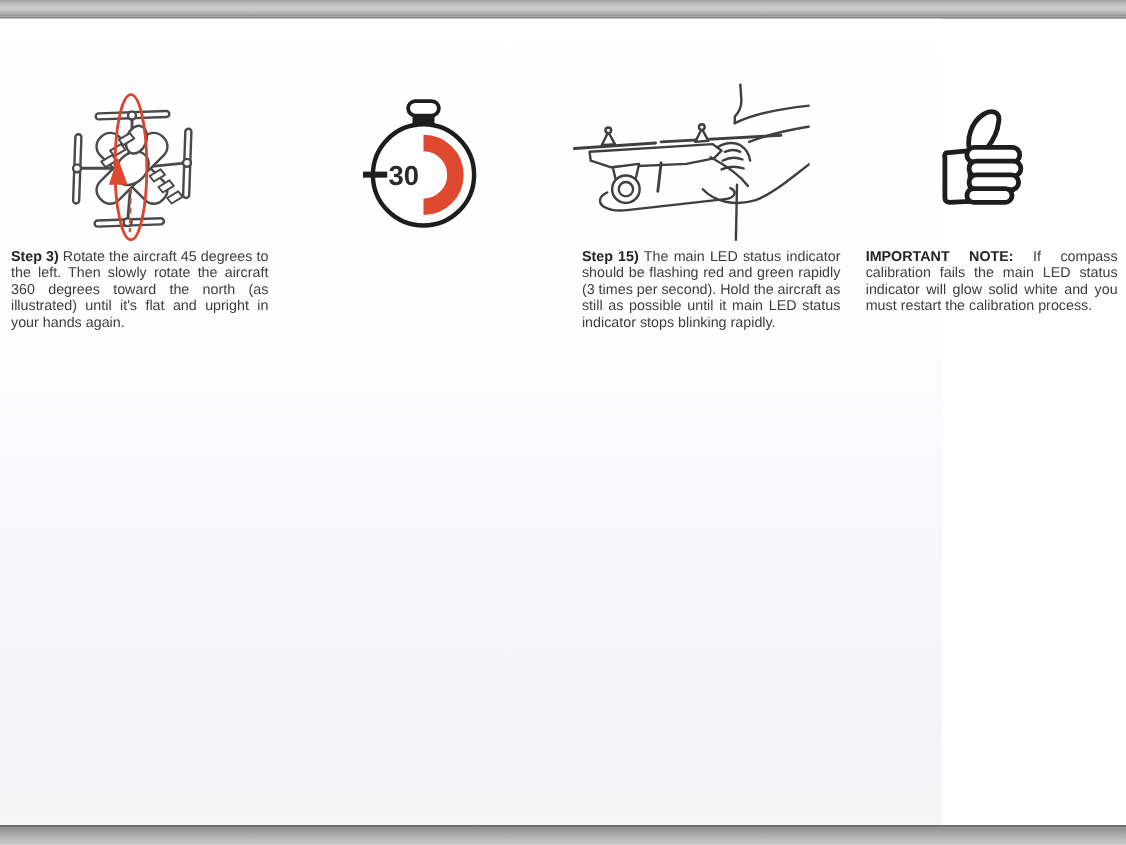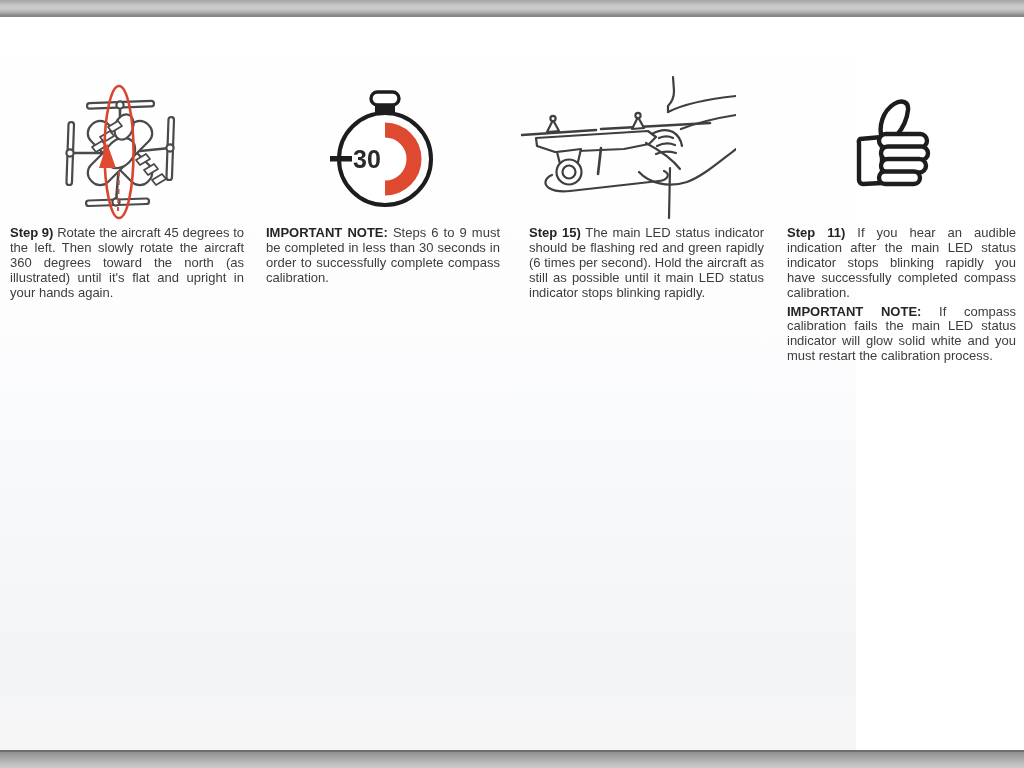--- a/index.html
+++ b/index.html
@@ -143,32 +143,28 @@
       <path d="M10,40 L32,38 L32,84 L13,85 A4,4 0 0 1 9,81 L9,44 A4,4 0 0 1 10,40 Z"></path>
 
       <rect x="29" y="35" width="48" height="13.5" rx="6.7"></rect>
       <rect x="31" y="47.5" width="47" height="13.5" rx="6.7"></rect>
       <rect x="31" y="60" width="45" height="13.5" rx="6.7"></rect>
       <rect x="29" y="72.5" width="41" height="12.5" rx="6.2"></rect>
     </g>
   </svg>
 
   <div class="col-text" style="left:10px;width:234px">
-    <p><b>Step 9)</b> <span>Rotate the aircraft 45 degrees to the left. Then slowly rotate the aircraft 360 degrees toward the north (as illustrated) until it's flat and upright in your hands again.</span></p>
+    <p><b>Step 3)</b> <span>Rotate the aircraft 45 degrees to the left. Then slowly rotate the aircraft 360 degrees toward the north (as illustrated) until it's flat and upright in your hands again.</span></p>
   </div>
 
-  <div class="col-text" style="left:266px;width:234px">
-    <p><b>IMPORTANT NOTE:</b> <span>Steps 6 to 9 must be completed in less than 30 seconds in order to successfully complete compass calibration.</span></p>
-  </div>
 
   <div class="col-text" style="left:529px;width:235px">
-    <p><b>Step 15)</b> <span>The main LED status indicator should be flashing red and green rapidly (6 times per second). Hold the aircraft as still as possible until it main LED status indicator stops blinking rapidly.</span></p>
+    <p><b>Step 15)</b> <span>The main LED status indicator should be flashing red and green rapidly (3 times per second). Hold the aircraft as still as possible until it main LED status indicator stops blinking rapidly.</span></p>
   </div>
 
   <div class="col-text" style="left:787px;width:229px">
-    <p><b>Step 11)</b> <span>If you hear an audible indication after the main LED status indicator stops blinking rapidly you have successfully completed compass calibration.</span></p>
     <p><b>IMPORTANT NOTE:</b> <span>If compass calibration fails the main LED status indicator will glow solid white and you must restart the calibration process.</span></p>
   </div>
 
   <div class="page-number">25</div>
 </div>
 
 <div class="bottom-edge"></div>
 
 </body></html>

